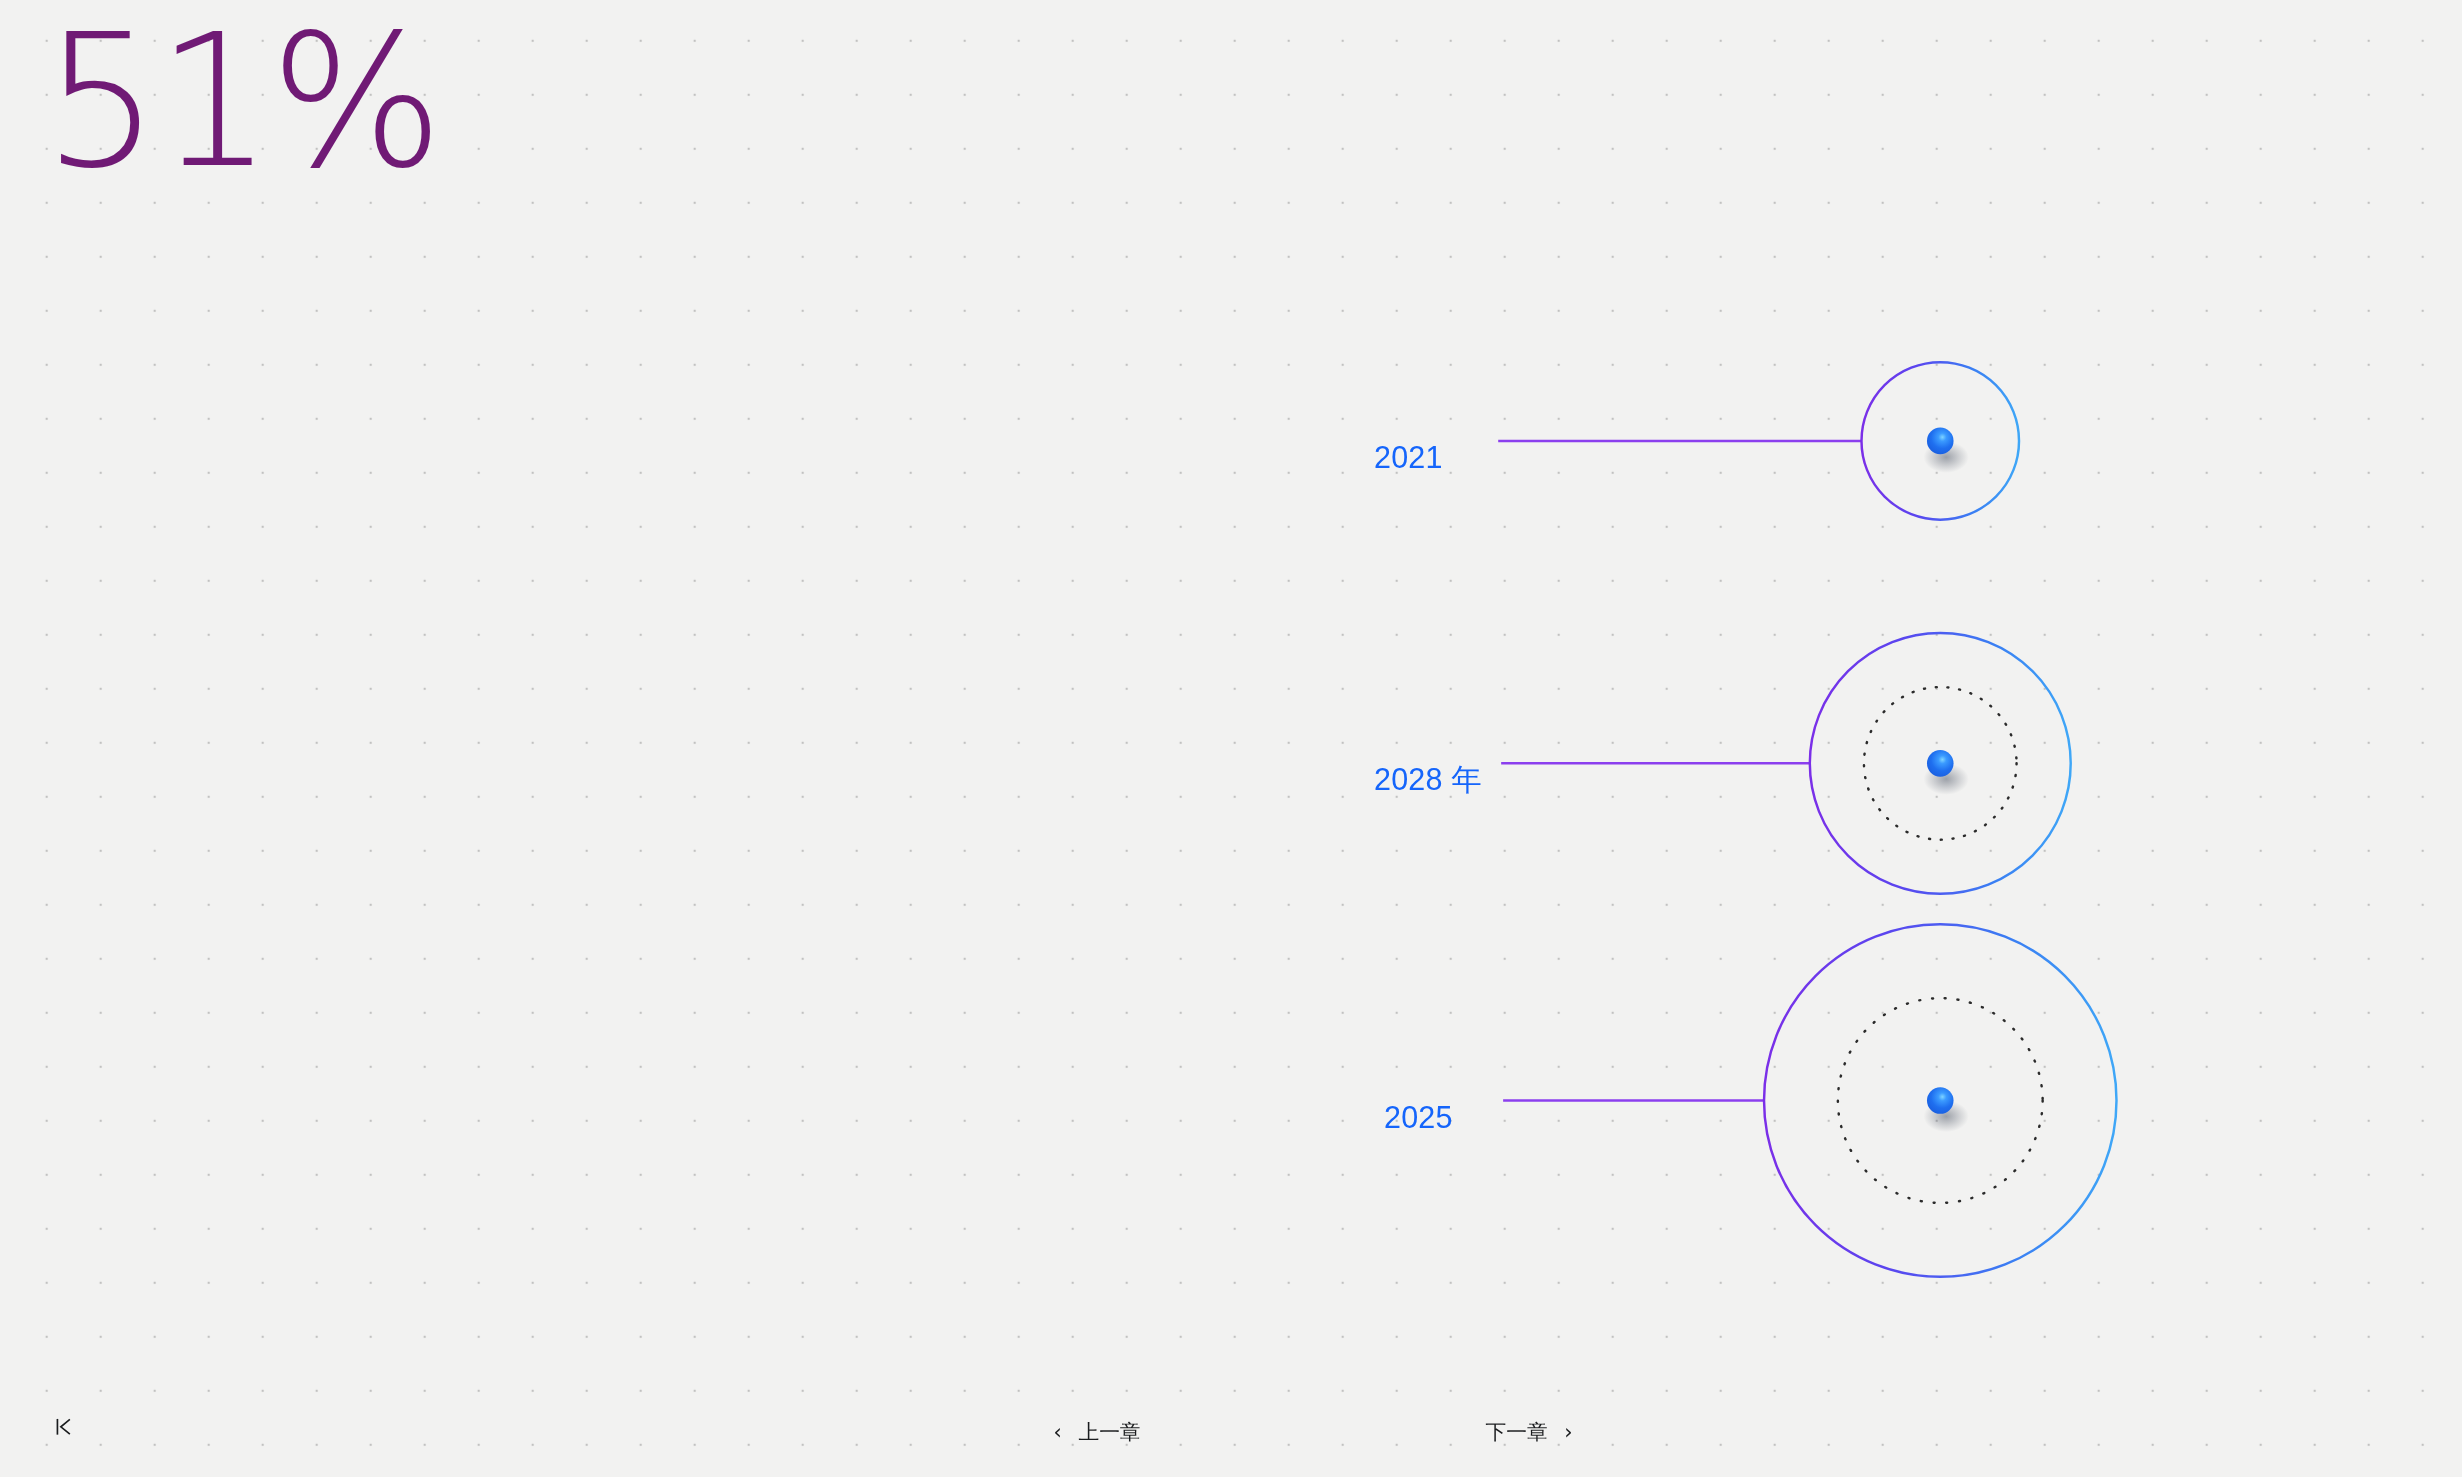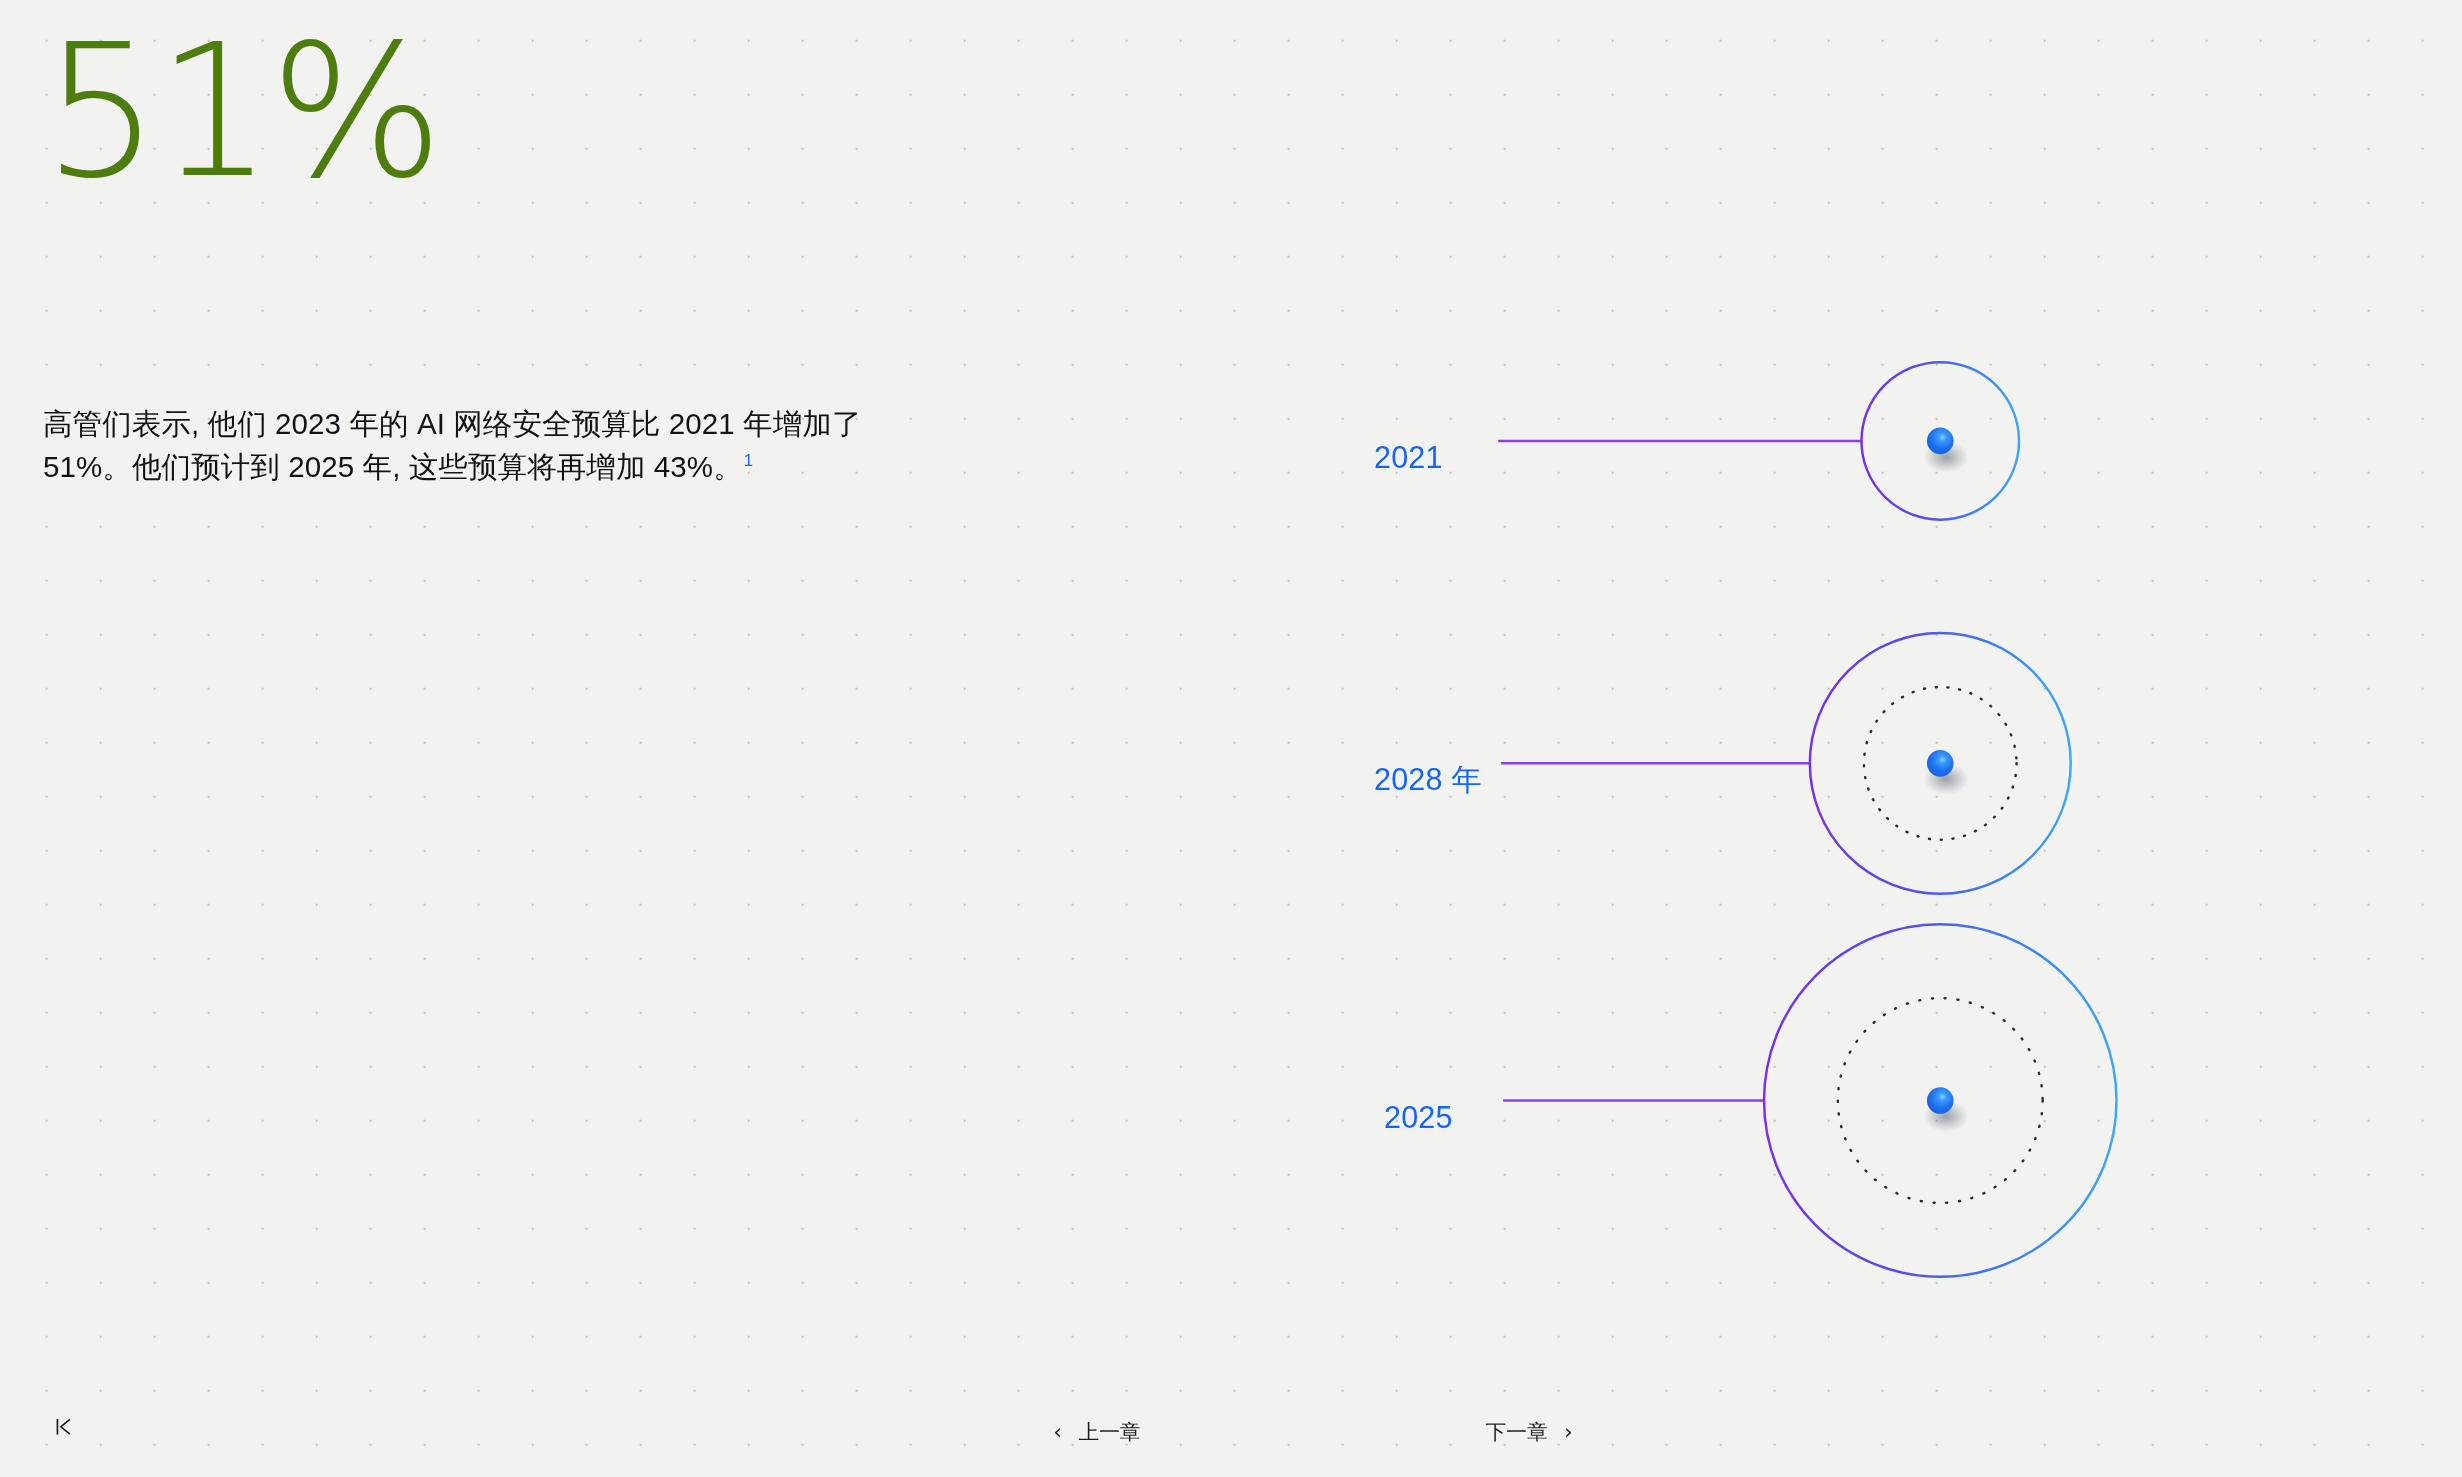--- a/index.html
+++ b/index.html
@@ -24,24 +24,24 @@
 
   
   #left-col{
     position:absolute;
     left:43px; top:0; width:862px;
   }
   #headline{
     font-size:183px;
     line-height:0.95;
     font-weight:200;
-    color:#4d7c0f;
+    color:#701a75;
     letter-spacing:-3px;
     margin:0;
-    padding-top:25px;
+    padding-top:15px;
     font-family:"DejaVu Sans","Liberation Sans",sans-serif;
     font-stretch:normal;
   }
   #body-copy{
     position:absolute;
     left:0; top:372px;
     width:832px;
     font-size:29.5px;
     line-height:1.47;
     color:#111315;
@@ -105,21 +105,20 @@
 </style>
 </head>
 <body>
 
 <div id="dot-grid"></div>
 
 <div id="page">
 
   <div id="left-col">
     <h1 id="headline">51%</h1>
-    <p id="body-copy"><span>高管们表示, 他们 2023 年的 AI 网络安全预算比 2021 年增加了 51%。他们预计到 2025 年, 这些预算将再增加 43%。</span><sup class="fn">1</sup></p>
   </div>
 
   <div id="chart-area">
 
     <svg class="chart-svg" width="1133" height="1083" viewBox="0 0 2300 2200">
       <defs>
         <linearGradient id="ringGrad" x1="0" y1="0" x2="1" y2="0">
           <stop offset="0%" stop-color="#7b2fe8"></stop>
           <stop offset="35%" stop-color="#5a45ef"></stop>
           <stop offset="70%" stop-color="#3a7ef3"></stop>

